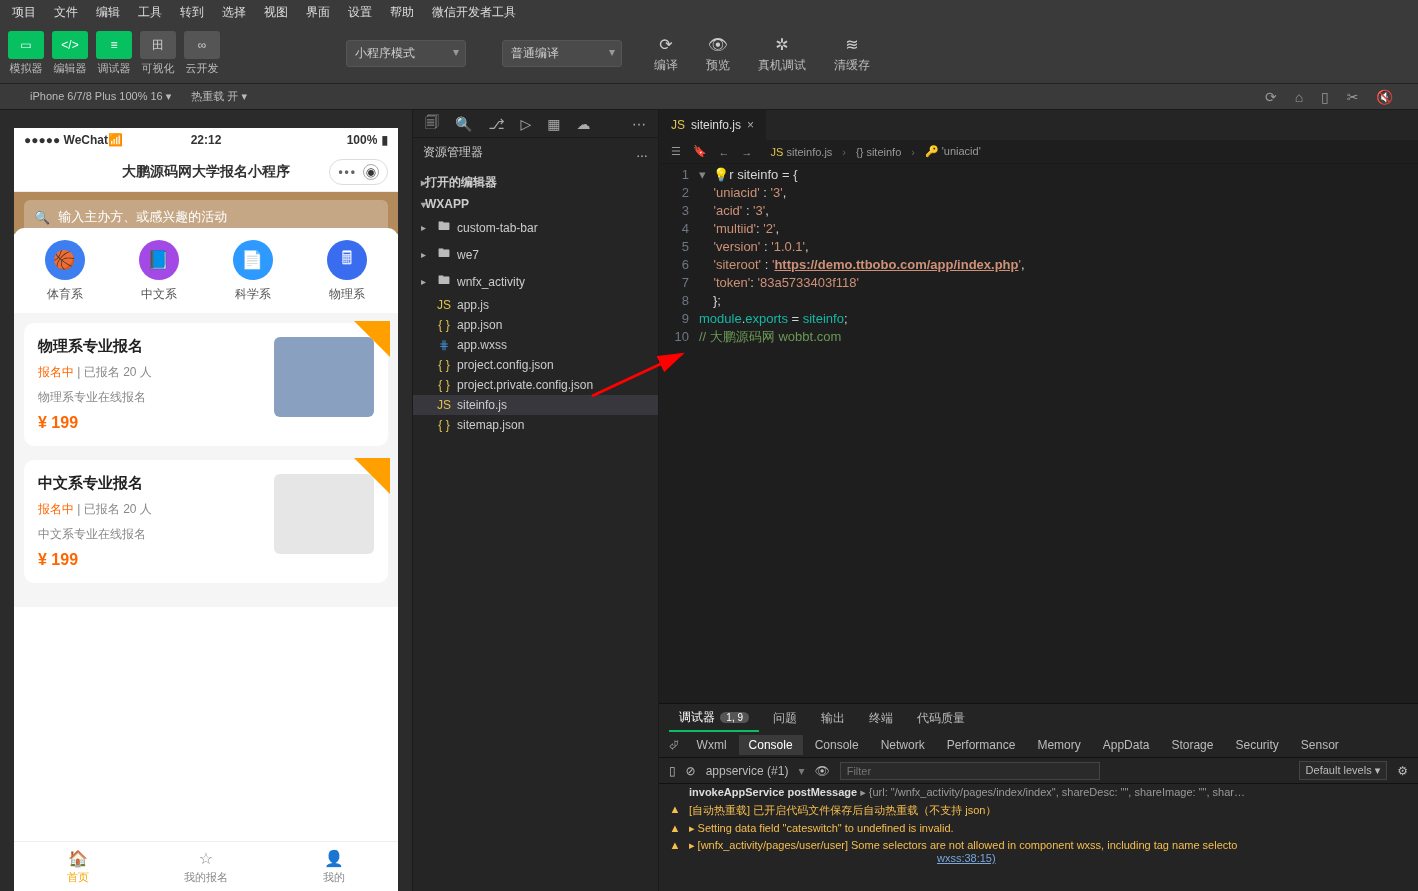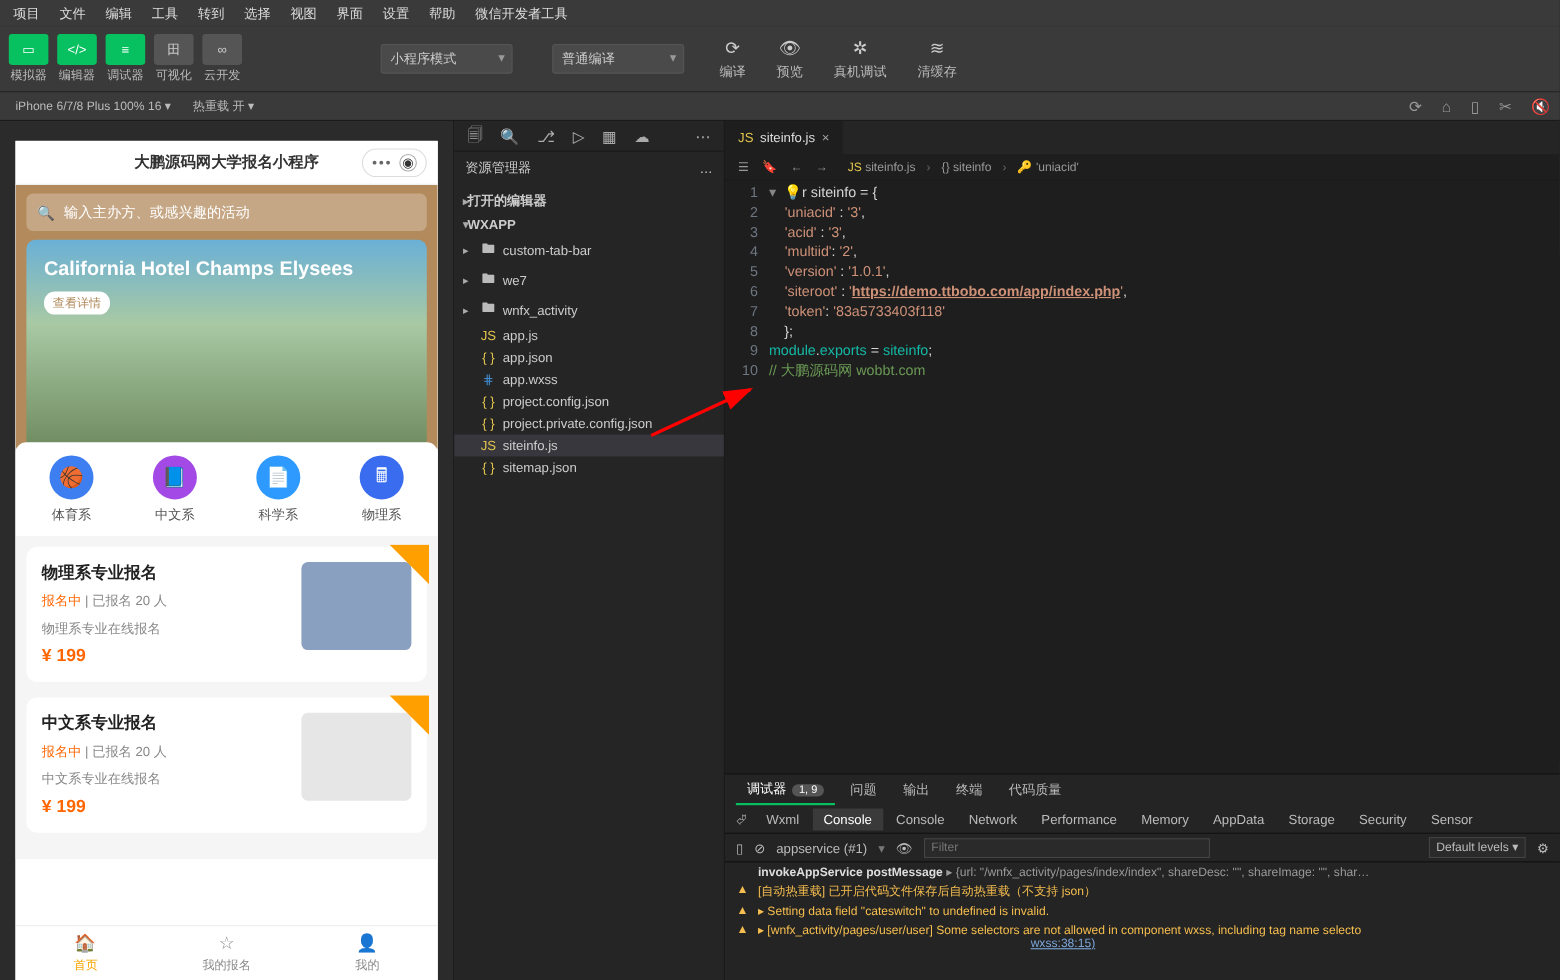--- a/index.html
+++ b/index.html
@@ -20,21 +20,21 @@
 .tb-btn-col { display:flex; flex-direction:column; align-items:center; gap:2px; }
 .tb-label { font-size: 11px; color:#bbb; }
 .tb-select { background:#4a4a4a; border:1px solid #555; color:#ccc; padding: 4px 20px 4px 8px; border-radius:3px; position:relative; min-width:120px; font-size:12px; }
 .tb-select::after { content:"▾"; position:absolute; right:6px; top:4px; color:#999; }
 .tb-spacer { width: 110px; }
 .tb-right-group { display:flex; gap: 28px; align-items:center; }
 .tb-right-item { display:flex; flex-direction:column; align-items:center; gap:2px; color:#bbb; cursor:pointer; }
 .tb-right-icon { width:22px; height:22px; display:flex;align-items:center;justify-content:center; color:#ccc; font-size:16px;}
 
 
-.sim-toolbar { height: 26px; background: #3a3a3a; display:flex; align-items:center; padding: 0 8px; gap: 8px; color:#bbb; border-bottom:1px solid #1a1a1a; font-size:11px;}
+.sim-toolbar { height: 26px; background: #3a3a3a; display:flex; align-items:center; padding: 0 24px; gap: 8px; color:#bbb; border-bottom:1px solid #1a1a1a; font-size:11px;}
 .sim-tb-sel { padding:1px 6px; }
 .sim-tb-icons { margin-left:auto; display:flex; gap: 18px; font-size:14px; color:#999; }
 
 
 .main { display:flex; height: calc(891px - 24px - 60px - 26px); }
 .sim-panel { width: 413px; background: #2b2b2b; display:flex; flex-direction:column; border-right:1px solid #1a1a1a;}
 .sim-screen { margin: 18px auto 0; width: 384px; background:#fff; color:#333; border-radius: 0; position:relative; flex:1; display:flex; flex-direction:column; overflow:hidden;}
 .statusbar { height:24px; display:flex; align-items:center; padding:0 10px; font-size:12px; color:#333; font-weight:600;}
 .statusbar .time { position:absolute; left:50%; transform:translateX(-50%);}
 .statusbar .batt { margin-left:auto; display:flex;align-items:center;gap:4px;}
@@ -185,37 +185,42 @@
     <span>▯</span>
     <span>✂</span>
     <span>🔇</span>
   </div>
 </div>
 
 <div class="main">
 
   <div class="sim-panel">
     <div class="sim-screen">
+      <div class="statusbar">
+        <span>●●●●● WeChat</span>
+          <span>📶</span>
+        <span class="time">22:12</span>
+        <span class="batt">
+            <span>100%</span>
+            <span>▮</span>
+          </span>
+      </div>
       <div class="sim-nav">
         <span style="font-size:14px;color:#333;font-weight:600">大鹏源码网大学报名小程序</span>
         <div class="pill">
             <span class="menu-dots">•••</span>
             <span class="dot">◉</span>
           </div>
       </div>
       <div class="sim-body">
         <div class="hero">
           <div class="search">
               <span>🔍</span>
               <span>输入主办方、或感兴趣的活动</span>
             </div>
-          <div class="hero-img">
-            <h3>California Hotel Champs Elysees</h3>
-            <span class="cta">查看详情</span>
-          </div>
         </div>
         <div class="cats">
           <div class="cat"><div class="cicon c-blue">🏀</div><span>体育系</span></div>
           <div class="cat"><div class="cicon c-purple">📘</div><span>中文系</span></div>
           <div class="cat"><div class="cicon c-cyan">📄</div><span>科学系</span></div>
           <div class="cat"><div class="cicon c-blue2">🖩</div><span>物理系</span></div>
         </div>
         <div class="card-list">
           <div class="card">
             <div class="info">

